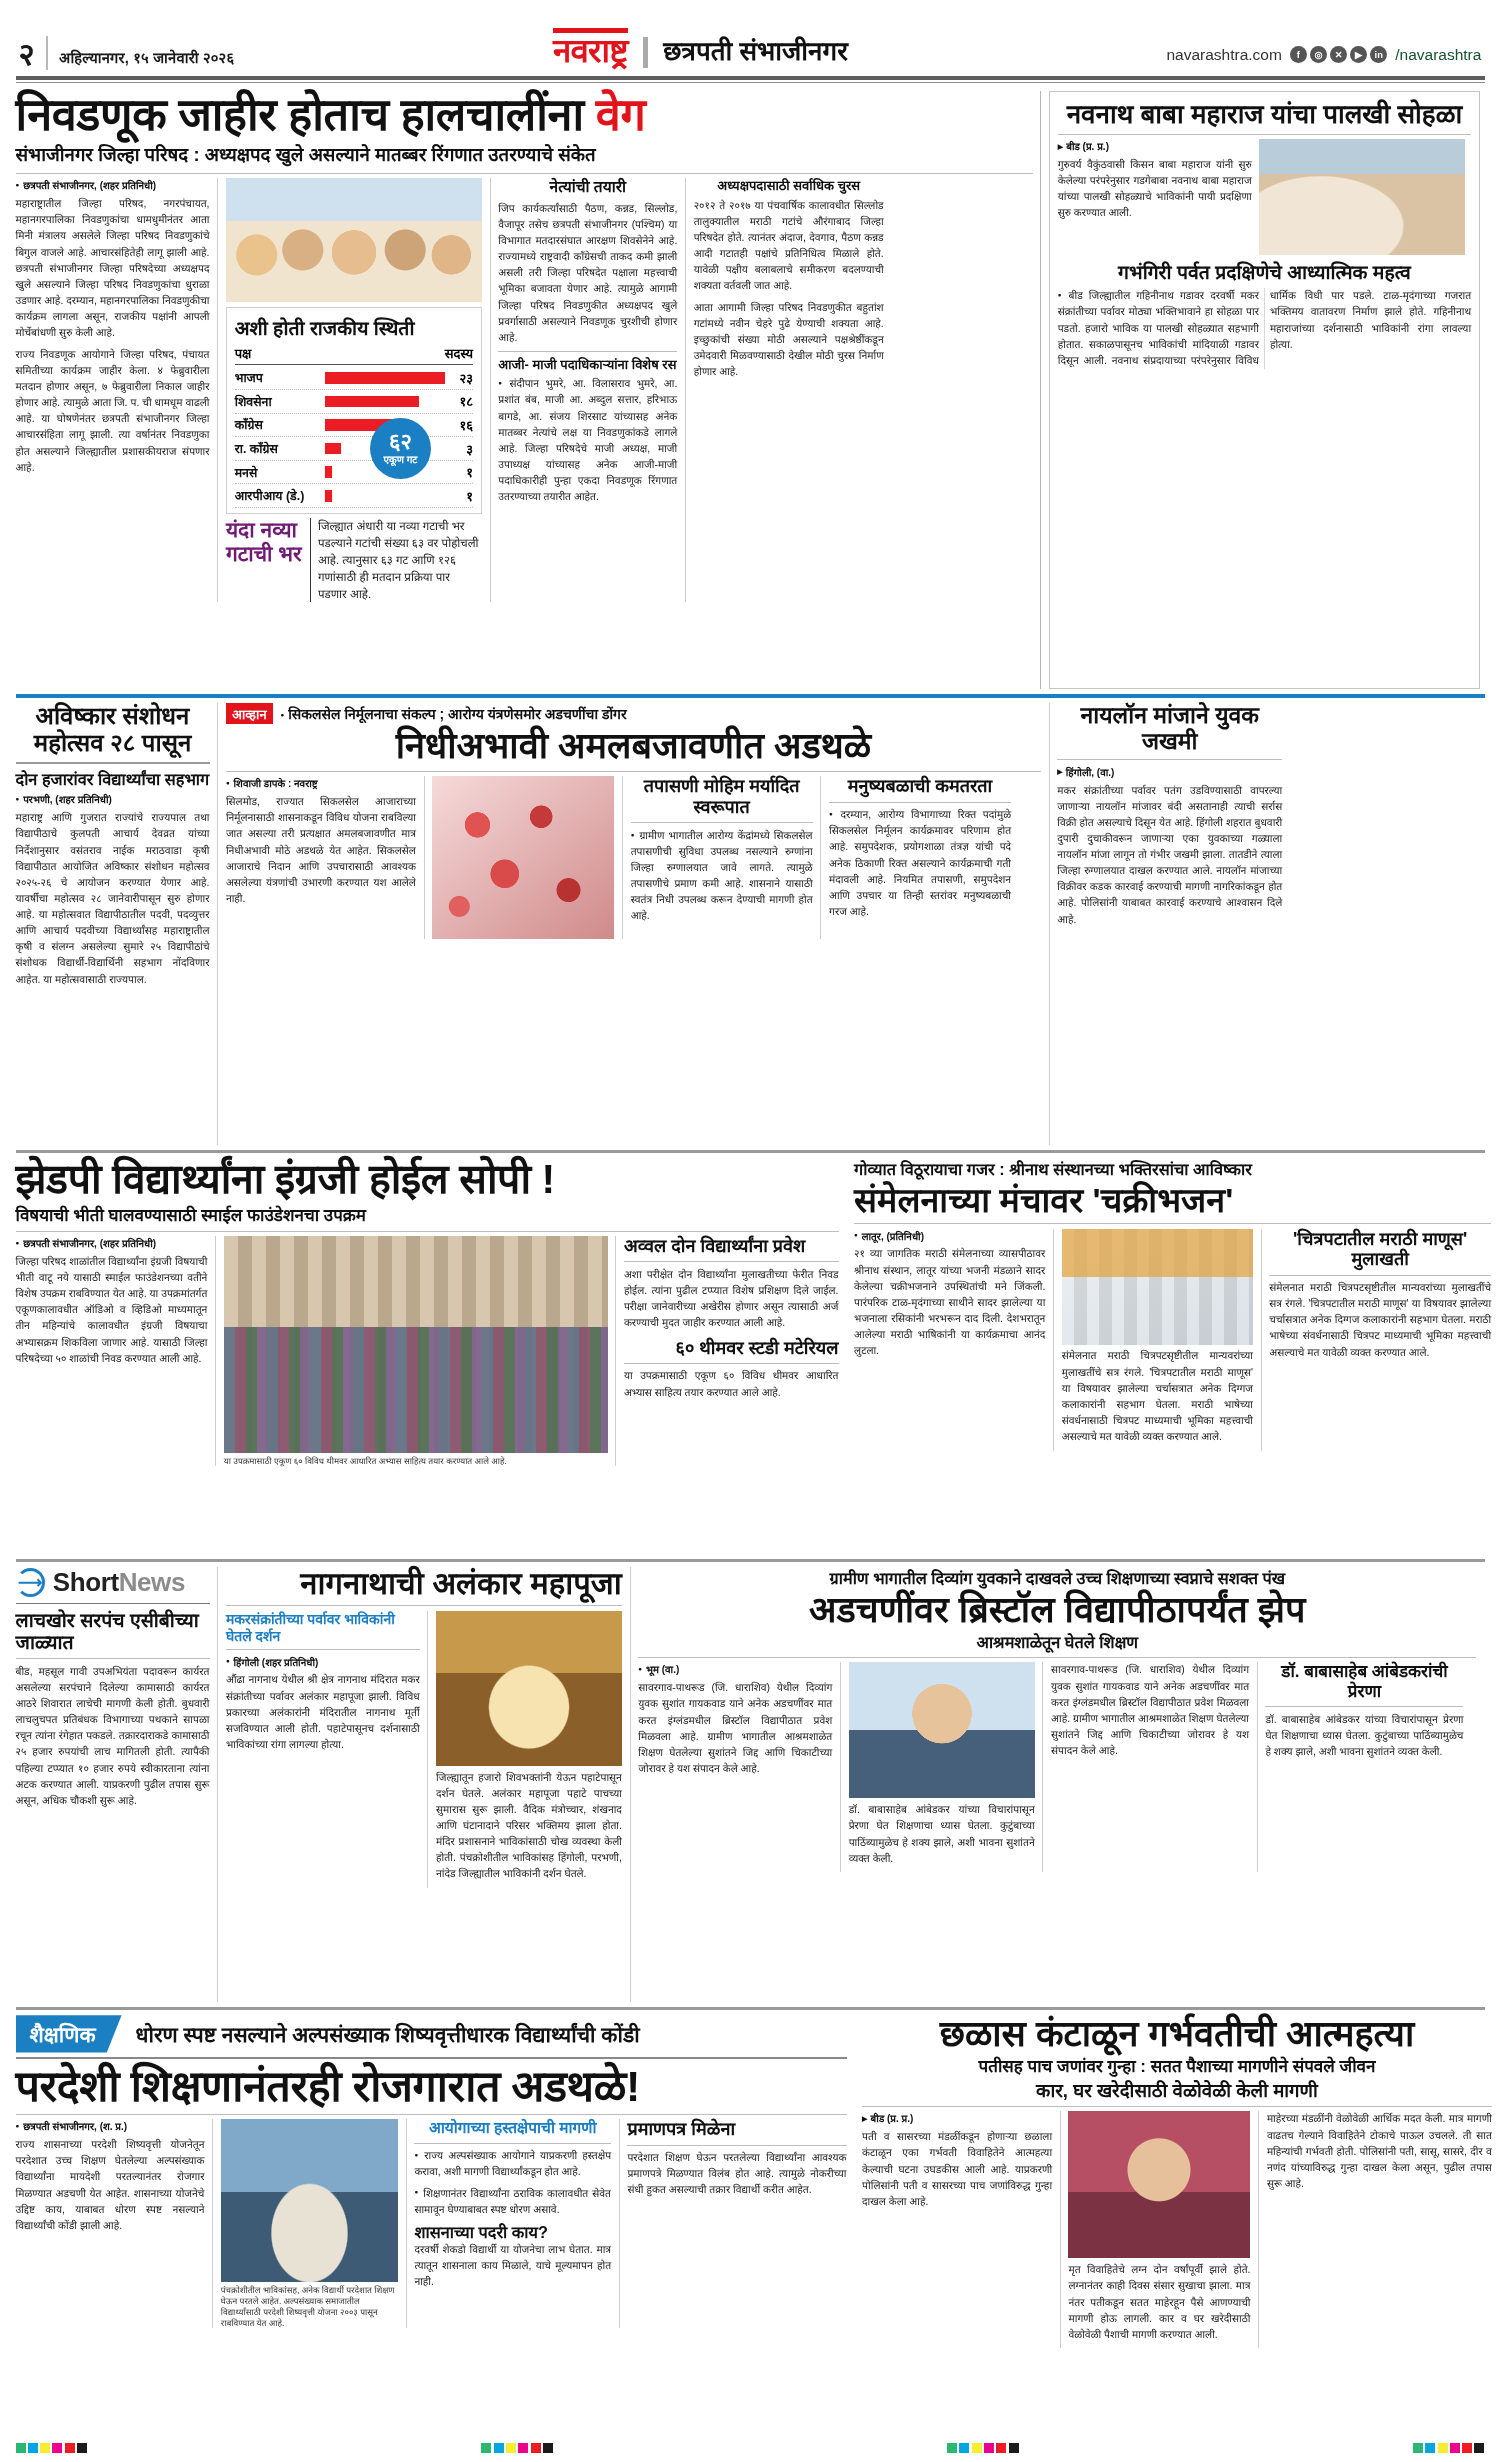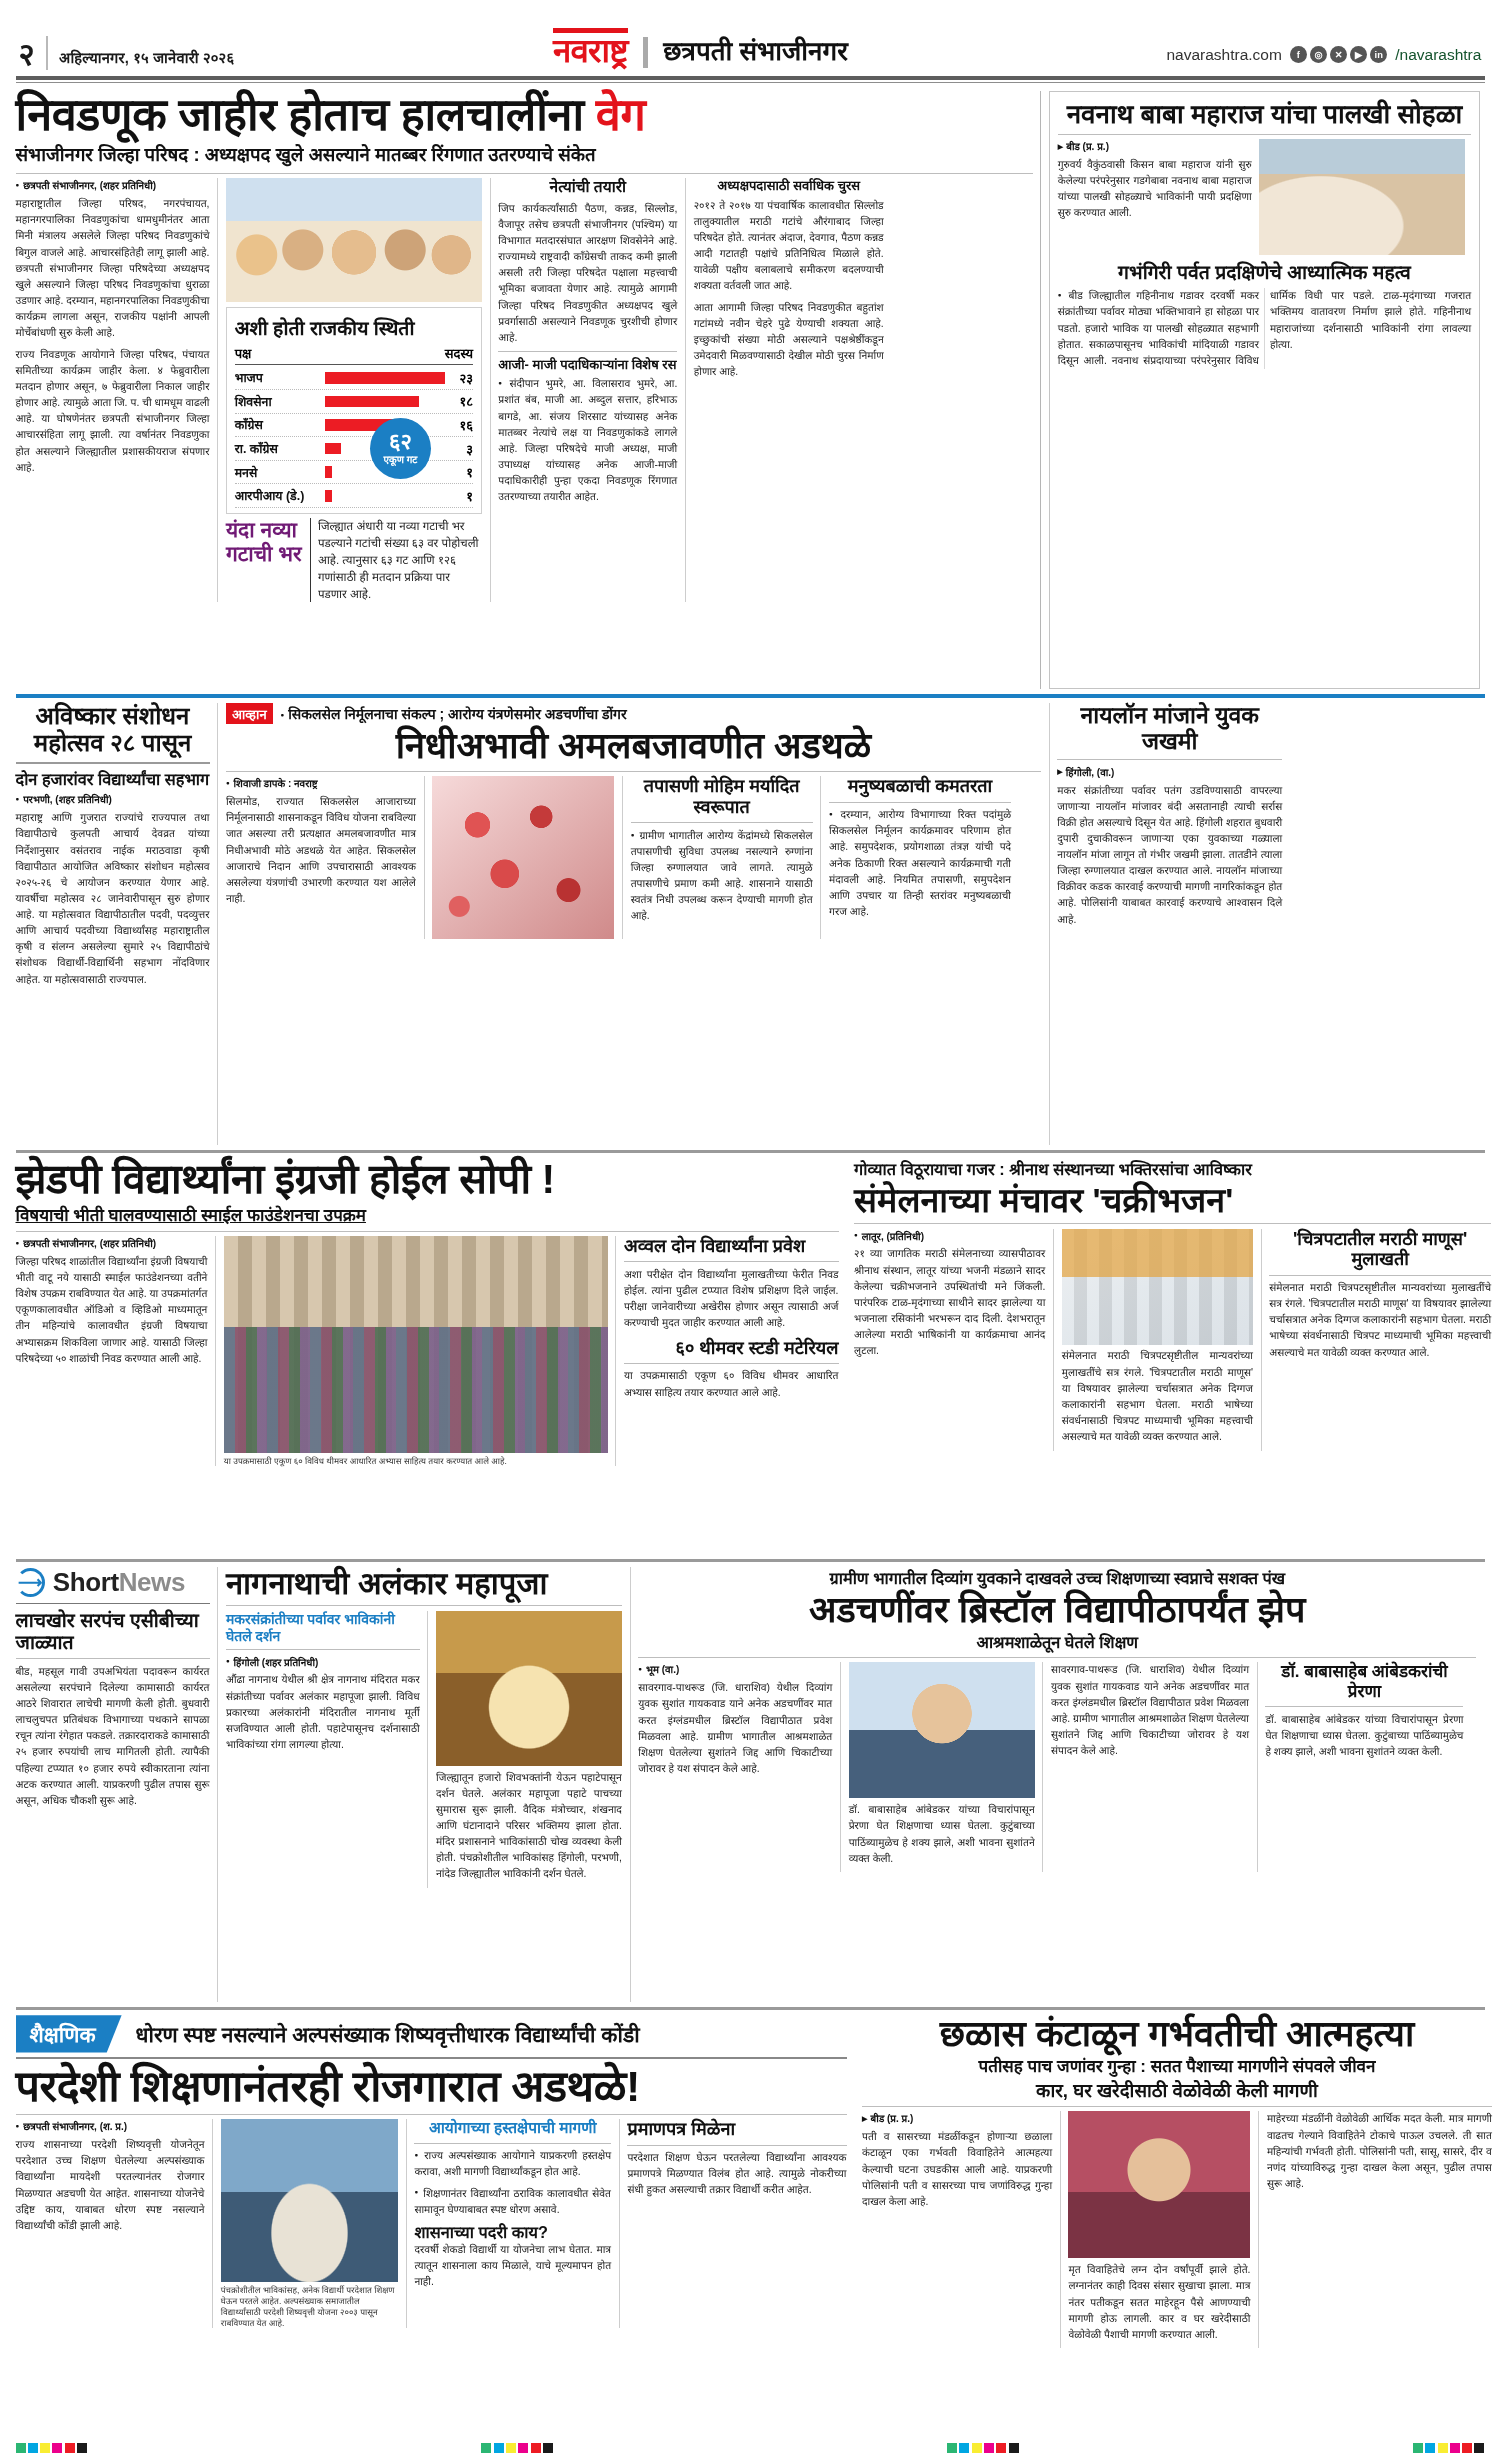--- a/index.html
+++ b/index.html
@@ -348,21 +348,21 @@
         </div>
     </div>
   </div>
 
   <div class="hr-g"></div>
 
   <div class="flexrow" style="height:396px;">
 
     <div style="width:823px;">
       <div class="hl-xxl">झेडपी विद्यार्थ्यांना इंग्रजी होईल सोपी !</div>
-      <div class="sub-bold" style="font-size:17px;margin:3.1px 0 4.7px;text-decoration:underline;">विषयाची भीती घालवण्यासाठी स्माईल फाउंडेशनचा उपक्रम</div>
+      <div class="sub-bold" style="font-size:17px;margin:3.1px 0 4.7px;">विषयाची भीती घालवण्यासाठी स्माईल फाउंडेशनचा उपक्रम</div>
       <div class="hr-thin"></div>
       <div class="flexrow">
         <div style="width:194px;">
           <div class="byline dot">छत्रपती संभाजीनगर, (शहर प्रतिनिधी)</div>
           <div class="body">
               <p>जिल्हा परिषद शाळांतील विद्यार्थ्यांना इंग्रजी विषयाची भीती वाटू नये यासाठी स्माईल फाउंडेशनच्या वतीने विशेष उपक्रम राबविण्यात येत आहे. या उपक्रमांतर्गत एकूणकालावधीत ऑडिओ व व्हिडिओ माध्यमातून तीन महिन्यांचे कालावधीत इंग्रजी विषयाचा अभ्यासक्रम शिकविला जाणार आहे. यासाठी जिल्हा परिषदेच्या ५० शाळांची निवड करण्यात आली आहे.</p>
             </div>
         </div>
         <div class="vline"></div>
         <div style="width:388px;">
@@ -440,21 +440,21 @@
       <div class="hr-thin" style="background:#777;height:1.6px;"></div>
       <div class="hl-md" style="font-size:19.4px;">लाचखोर सरपंच एसीबीच्या जाळ्यात</div>
       <div class="hr-thin"></div>
       <div class="body">
           <p>बीड, महसूल गावी उपअभियंता पदावरून कार्यरत असलेल्या सरपंचाने दिलेल्या कामासाठी कार्यरत आठरे शिवारात लाचेची मागणी केली होती. बुधवारी लाचलुचपत प्रतिबंधक विभागाच्या पथकाने सापळा रचून त्यांना रंगेहात पकडले. तक्रारदाराकडे कामासाठी २५ हजार रुपयांची लाच मागितली होती. त्यापैकी पहिल्या टप्प्यात १० हजार रुपये स्वीकारताना त्यांना अटक करण्यात आली. याप्रकरणी पुढील तपास सुरू असून, अधिक चौकशी सुरू आहे.</p>
         </div>
     </div>
     <div class="vline"></div>
 
     <div style="width:396px;">
-      <div class="hl-xl" style="font-size:31px;text-align:left;">नागनाथाची अलंकार महापूजा</div>
+      <div class="hl-xl" style="font-size:31px;text-align:right;">नागनाथाची अलंकार महापूजा</div>
       <div class="hr-thin"></div>
       <div class="flexrow">
         <div style="width:194px;">
           <div class="hl-sm" style="font-size:14px;color:#1b7fc4;">मकरसंक्रांतीच्या पर्वावर भाविकांनी घेतले दर्शन</div>
           <div class="hr-thin"></div>
           <div class="byline dot">हिंगोली (शहर प्रतिनिधी)</div>
           <div class="body">
               <p>औंढा नागनाथ येथील श्री क्षेत्र नागनाथ मंदिरात मकर संक्रांतीच्या पर्वावर अलंकार महापूजा झाली. विविध प्रकारच्या अलंकारांनी मंदिरातील नागनाथ मूर्ती सजविण्यात आली होती. पहाटेपासूनच दर्शनासाठी भाविकांच्या रांगा लागल्या होत्या.</p>
             </div>
         </div>

